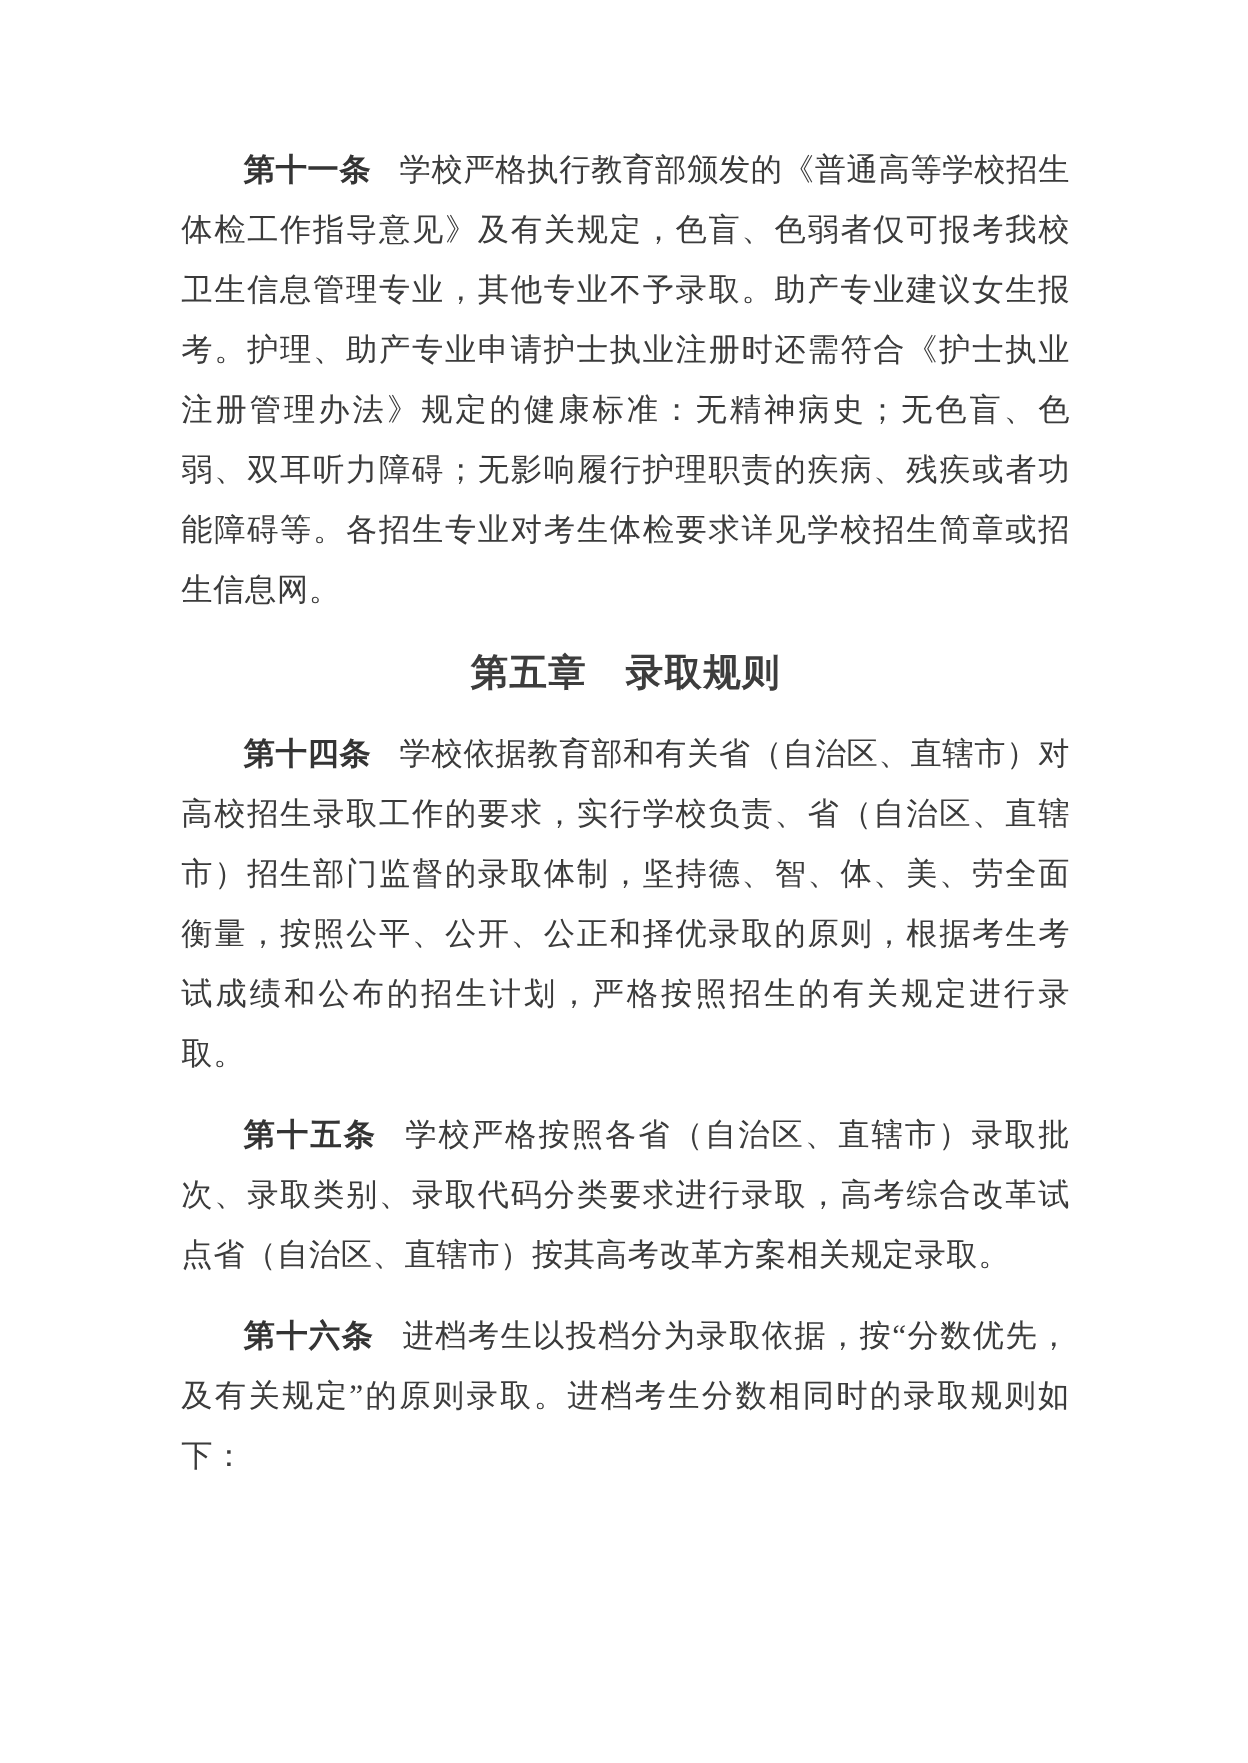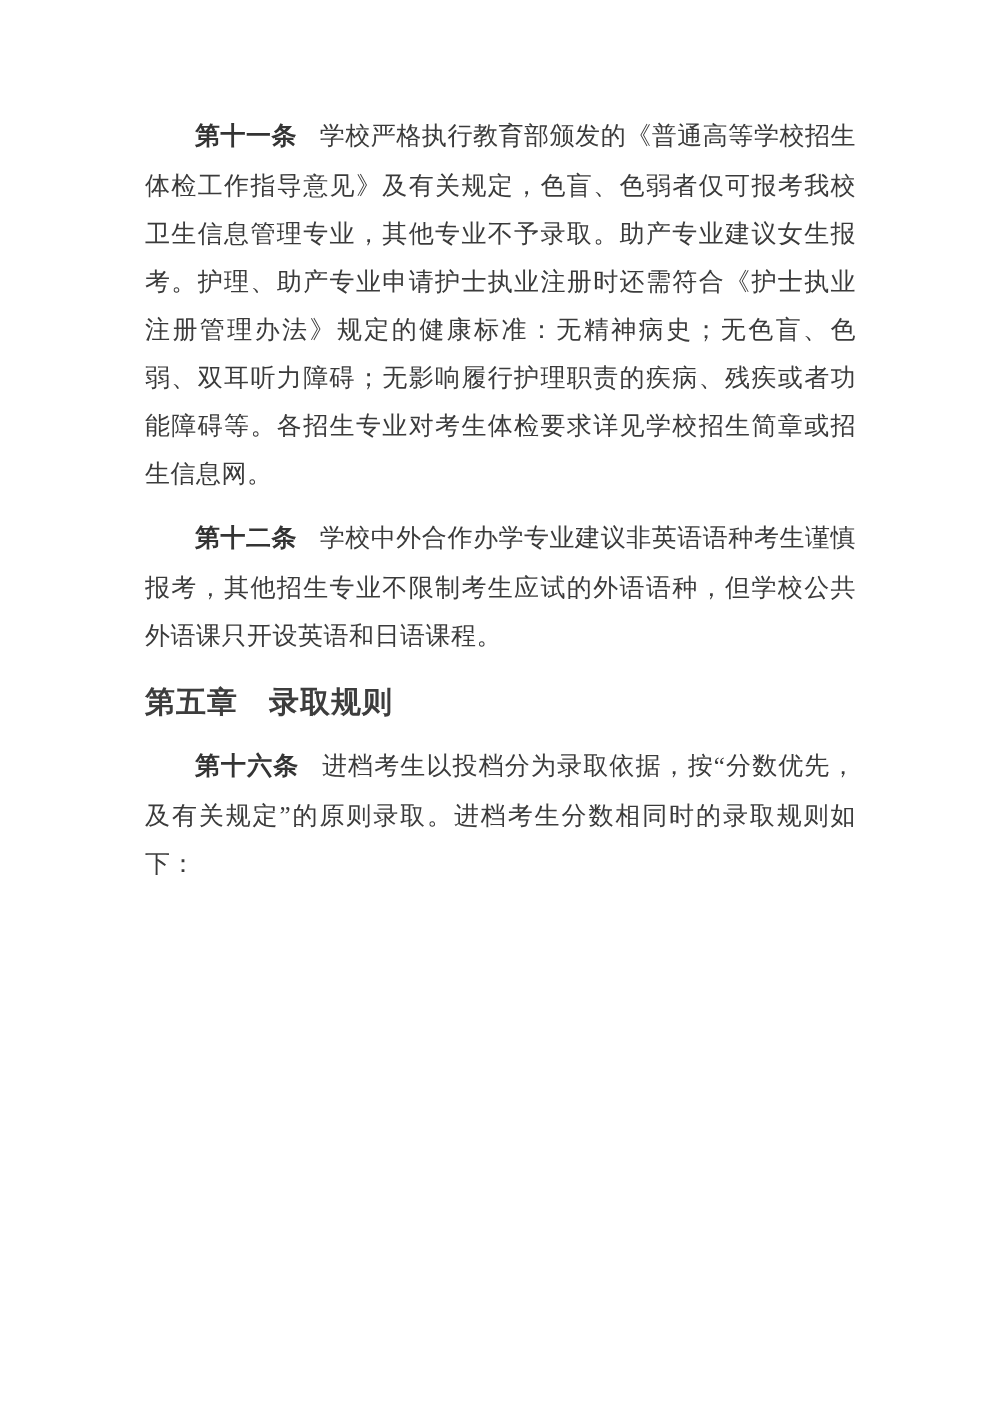--- a/index.html
+++ b/index.html
@@ -26,45 +26,47 @@
     line-height: 48px;
     color: #3b3b3b;
     text-align: justify;
     text-indent: 2em;
     letter-spacing: 0.5px;
   }
   .article:last-child {
     margin-bottom: 0;
   }
   .article-number {
-    font-family: Liberation Mono, monospace;
+    font-family: Liberation Sans, sans-serif;
     font-weight: 700;
     color: #343434;
     margin-right: 0.9em;
   }
   .chapter-heading {
     font-family: "Liberation Sans", "DejaVu Sans", sans-serif;
     font-weight: 700;
     font-size: 30px;
     line-height: 52px;
     color: #3d3d3d;
+    text-align: center;
     text-indent: 0;
     letter-spacing: 1px;
     margin: 10px 0 14px 0;
   }
 </style>
 </head>
 <body>
 
 <div class="page">
 
   <p class="article"><span class="article-number">第十一条</span><span class="article-text">学校严格执行教育部颁发的《普通高等学校招生体检工作指导意见》及有关规定，色盲、色弱者仅可报考我校卫生信息管理专业，其他专业不予录取。助产专业建议女生报考。护理、助产专业申请护士执业注册时还需符合《护士执业注册管理办法》规定的健康标准：无精神病史；无色盲、色弱、双耳听力障碍；无影响履行护理职责的疾病、残疾或者功能障碍等。各招生专业对考生体检要求详见学校招生简章或招生信息网。</span></p>
 
-  <p class="article"><span class="article-number">第十二条</span><span class="article-text">学校中外合作办学专业建议非英语语种考生谨慎报考，其他招生专业不限制考生应试的外语语种，但学校公共外语课只开设英语和日语课程。</span></p>
 
 
   <h2 class="chapter-heading">第五章　录取规则</h2>
 
+  <p class="article"><span class="article-number">第十四条</span><span class="article-text">学校依据教育部和有关省（自治区、直辖市）对高校招生录取工作的要求，实行学校负责、省（自治区、直辖市）招生部门监督的录取体制，坚持德、智、体、美、劳全面衡量，按照公平、公开、公正和择优录取的原则，根据考生考试成绩和公布的招生计划，严格按照招生的有关规定进行录取。</span></p>
 
+  <p class="article"><span class="article-number">第十五条</span><span class="article-text">学校严格按照各省（自治区、直辖市）录取批次、录取类别、录取代码分类要求进行录取，高考综合改革试点省（自治区、直辖市）按其高考改革方案相关规定录取。</span></p>
 
   <p class="article"><span class="article-number">第十六条</span><span class="article-text">进档考生以投档分为录取依据，按“分数优先，及有关规定”的原则录取。进档考生分数相同时的录取规则如下：</span></p>
 
 </div>
 
 </body></html>

